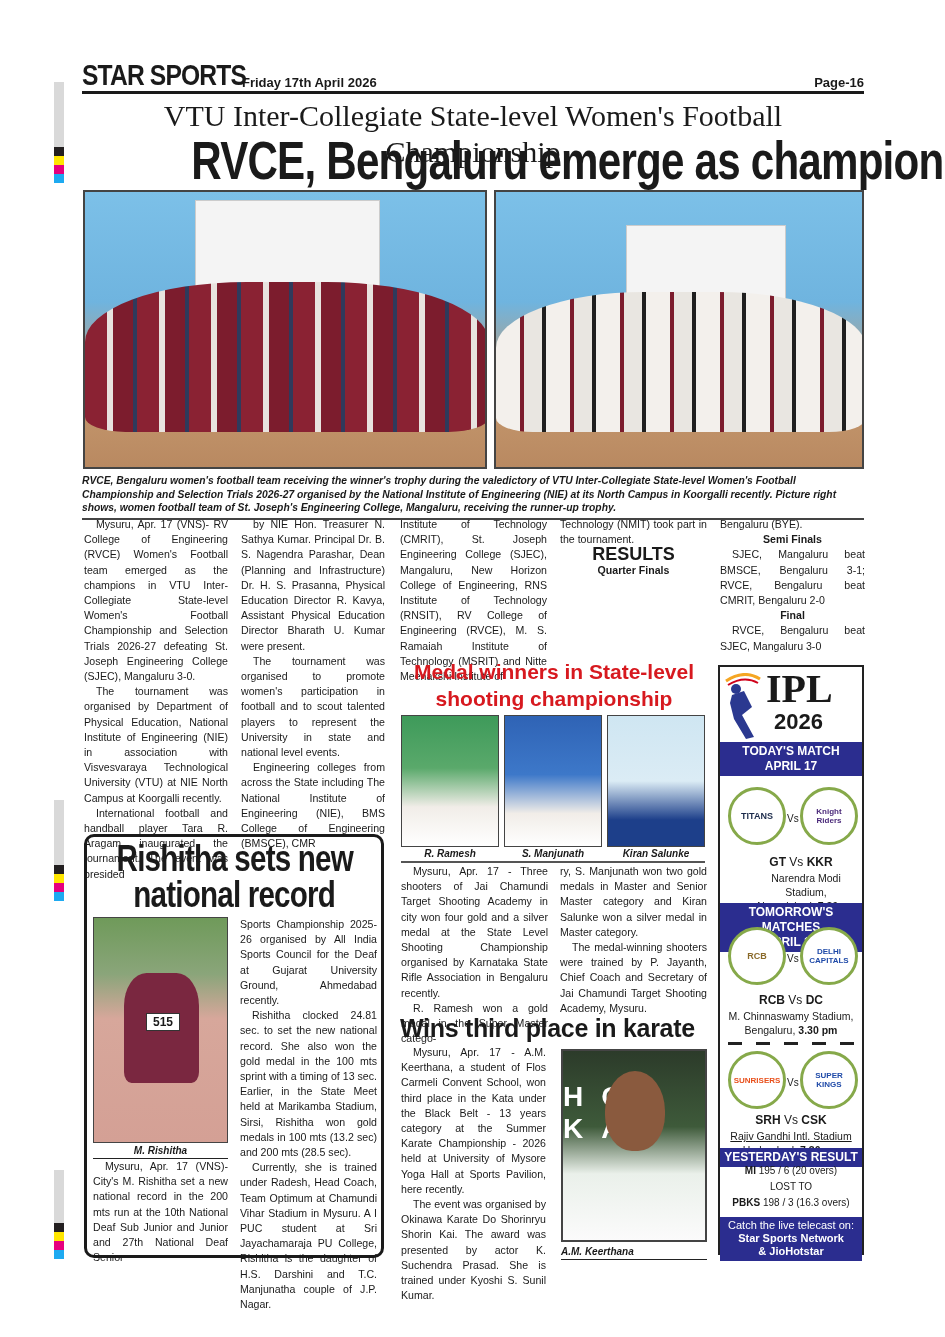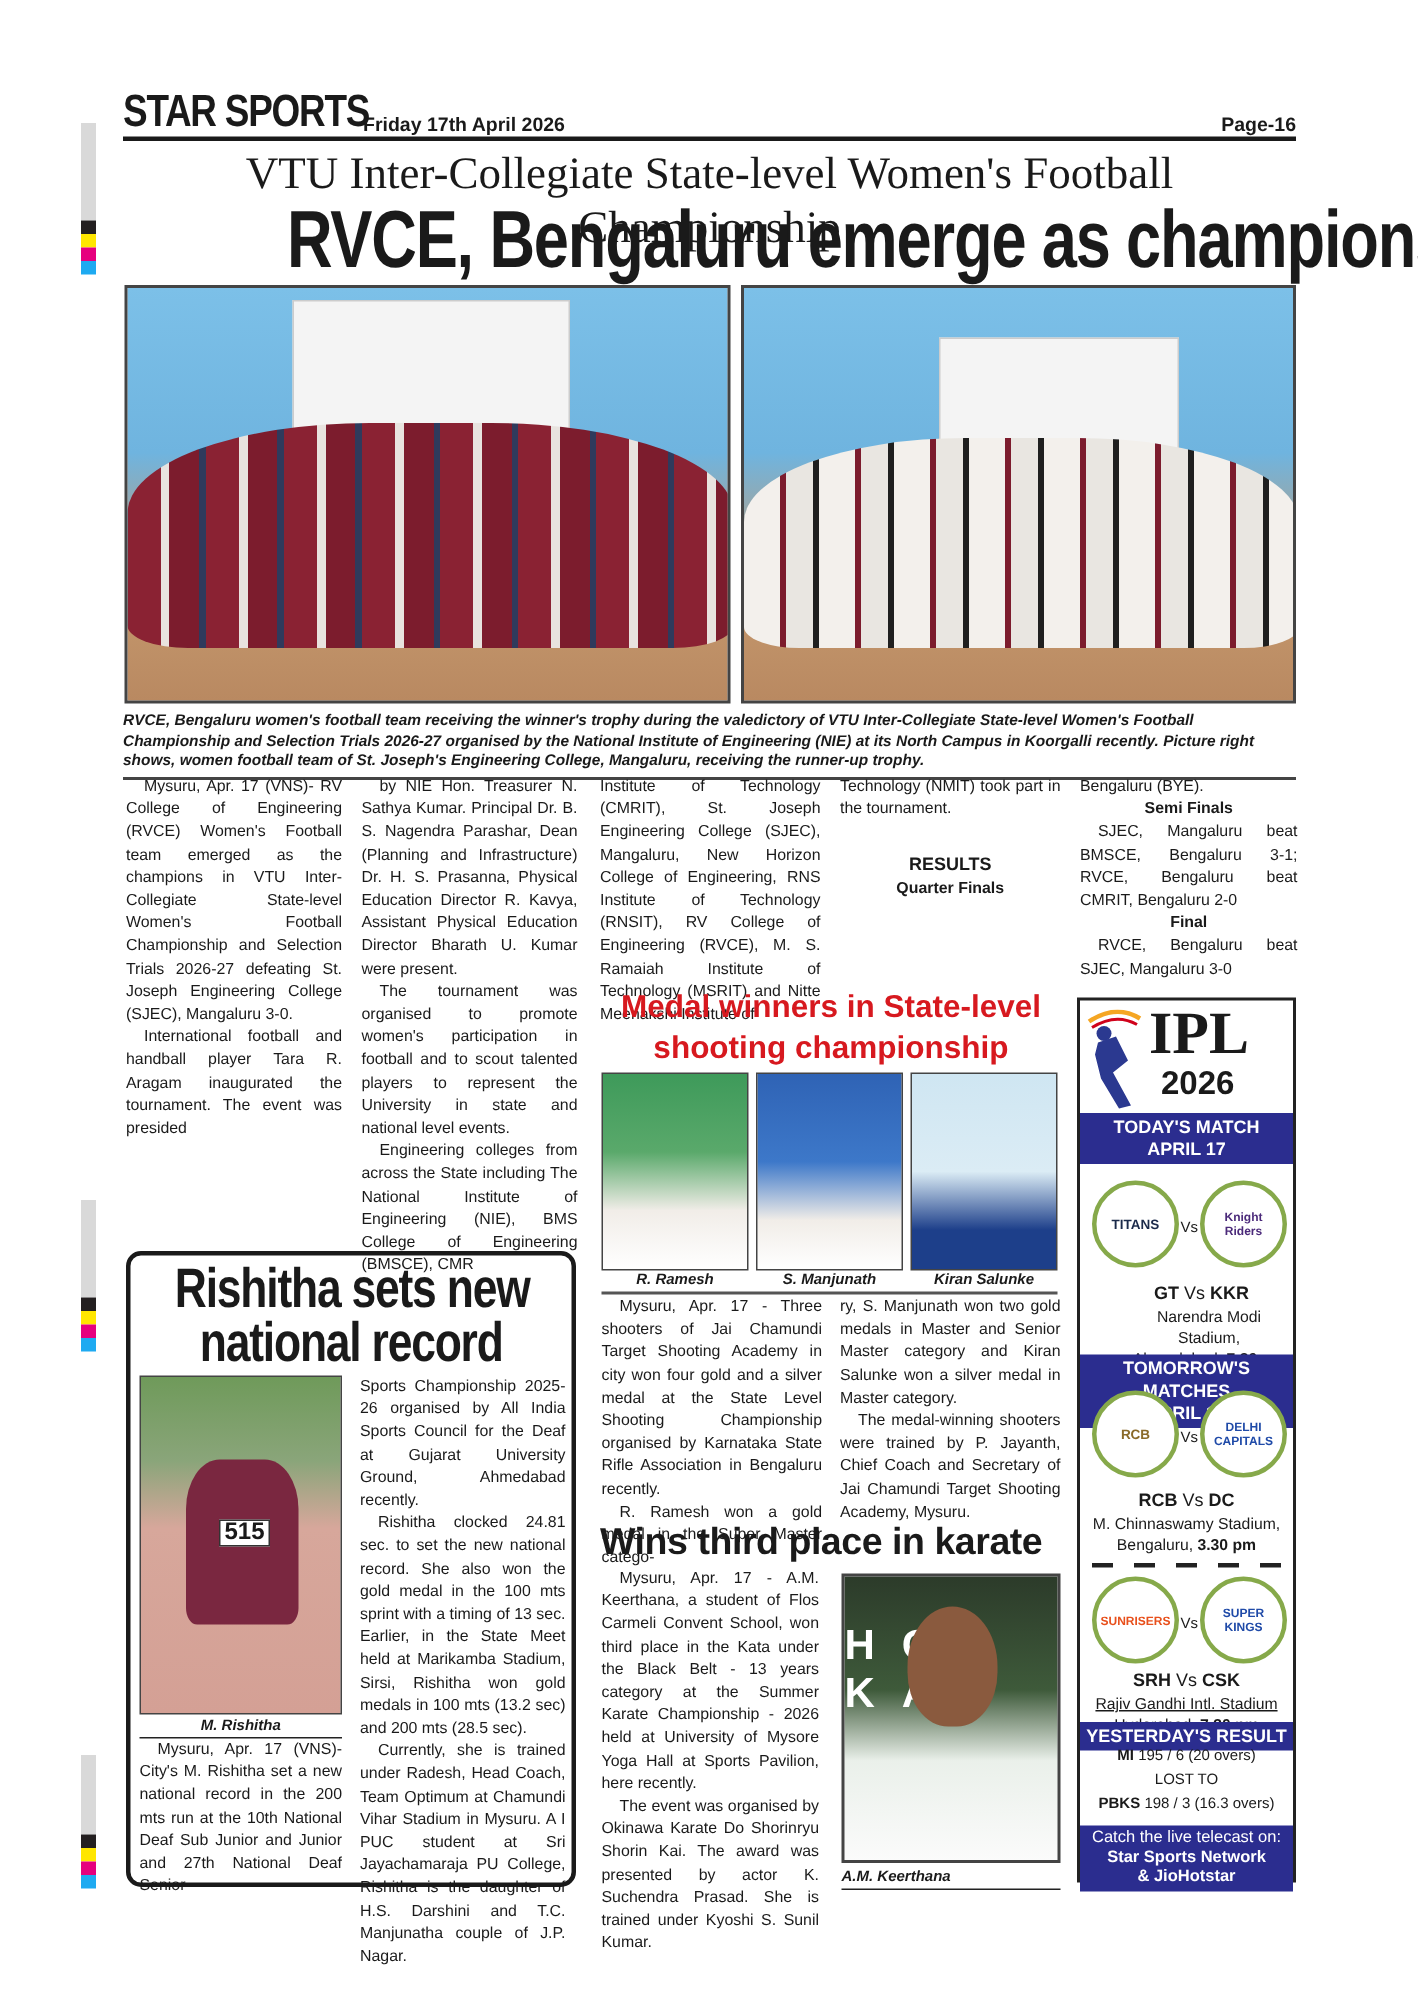--- a/index.html
+++ b/index.html
@@ -28,21 +28,21 @@
   .photo { border: 2px solid #444; overflow: hidden; }
   .ph-sky { background: linear-gradient(180deg, #7cc0e8 0%, #6fb4df 40%, #c69a6f 70%, #b98961 100%); }
   .banner { position: absolute; background: #f4f4f4; border: 1px solid #ccc; }
   .p { position: absolute; border-radius: 40% 40% 10% 10%; }
 
   .caption { left: 82px; top: 474px; width: 782px; font-style: italic; font-weight: 700; font-size: 10.3px; line-height: 13.5px; padding-bottom: 3px; border-bottom: 2px solid #444; }
 
   .col { position: absolute; font-size: 10.6px; line-height: 15.2px; text-align: justify; }
   .col p { text-indent: 12px; }
   .col .c { text-align: center; text-indent: 0; font-weight: 700; }
-  .col .big { font-size: 12px; margin-top: 22px; }
+  .col .big { font-size: 18px; }
 
   
   .shoot-h { left: 398px; top: 658px; width: 312px; text-align: center; color: #d7191f; font-weight: 700; font-size: 21px; line-height: 27px; }
   .portrait { position: absolute; top: 715px; width: 98px; height: 132px; border: 1px solid #444; overflow: hidden; }
   .pname { position: absolute; top: 848px; width: 98px; text-align: center; font-style: italic; font-weight: 700; font-size: 10px; }
   .rule { position: absolute; height: 2px; background: #555; }
 
   .karate-h { left: 400px; top: 1013px; font-weight: 700; font-size: 25px; line-height: 30px; letter-spacing: -0.3px; }
 
   
@@ -102,20 +102,21 @@
 </div>
 <div class="abs photo ph-sky" style="left:494px; top:190px; width:370px; height:279px;">
   <div class="banner" style="left:130px; top:33px; width:160px; height:100px;"></div>
   <div class="p" style="left:0; top:100px; width:370px; height:140px; background: repeating-linear-gradient(90deg,#f3f0ec 0 24px,#7c1c2d 24px 28px,#e9e6e1 28px 46px,#1f1f1f 46px 50px);"></div>
 </div>
 
 <div class="abs caption">RVCE, Bengaluru women's football team receiving the winner's trophy during the valedictory of VTU Inter-Collegiate State-level Women's Football Championship and Selection Trials 2026-27 organised by the National Institute of Engineering (NIE) at its North Campus in Koorgalli recently. Picture right shows, women football team of St. Joseph's Engineering College, Mangaluru, receiving the runner-up trophy.</div>
 
 <div class="col" style="left:84px; top:517px; width:144px;">
   <p>Mysuru, Apr. 17 (VNS)- RV College of Engineering (RVCE) Women's Football team emerged as the champions in VTU Inter-Collegiate State-level Women's Football Championship and Selection Trials 2026-27 defeating St. Joseph Engineering College (SJEC), Mangaluru 3-0.</p>
+  <p>The tournament was organised by Department of Physical Education, National Institute of Engineering (NIE) in association with Visvesvaraya Technological University (VTU) at NIE North Campus at Koorgalli recently.</p>
   <p>International football and handball player Tara R. Aragam inaugurated the tournament. The event was presided</p>
 </div>
 <div class="col" style="left:241px; top:517px; width:144px;">
   <p>by NIE Hon. Treasurer N. Sathya Kumar. Principal Dr. B. S. Nagendra Parashar, Dean (Planning and Infrastructure) Dr. H. S. Prasanna, Physical Education Director R. Kavya, Assistant Physical Education Director Bharath U. Kumar were present.</p>
   <p>The tournament was organised to promote women's participation in football and to scout talented players to represent the University in state and national level events.</p>
   <p>Engineering colleges from across the State including The National Institute of Engineering (NIE), BMS College of Engineering (BMSCE), CMR</p>
 </div>
 <div class="col" style="left:400px; top:517px; width:147px;">
   <p style="text-indent:0">Institute of Technology (CMRIT), St. Joseph Engineering College (SJEC), Mangaluru, New Horizon College of Engineering, RNS Institute of Technology (RNSIT), RV College of Engineering (RVCE), M. S. Ramaiah Institute of Technology (MSRIT) and Nitte Meenakshi Institute of</p>
 </div>
@@ -165,21 +166,21 @@
 <div class="abs" style="left:561px; top:1246px; width:146px; font-style:italic; font-weight:700; font-size:10px;">A.M. Keerthana</div>
 <div class="rule" style="left:561px; top:1259px; width:146px; height:1px; background:#222;"></div>
 
 <div class="abs rbox">
   <div class="rhead">
     <span>Rishitha sets new</span><br>
     <span>national record</span>
   </div>
   <div style="position:absolute; left:6px; top:80px; width:135px; height:226px; border:1px solid #444; background: linear-gradient(180deg,#6f9a5a 0%,#8aa57a 25%,#d7a79b 45%,#d4a095 100%); overflow:hidden;">
     <div style="position:absolute; left:30px; top:55px; width:75px; height:110px; background:#7a2740; border-radius:30% 30% 10% 10%;"></div>
-    <div style="position:absolute; left:52px; top:95px; width:34px; height:18px; background:#fff; border:1px solid #333; font-weight:700; font-size:16px; text-align:center; line-height:16px;">515</div>
+    <div style="position:absolute; left:52px; top:95px; width:34px; height:18px; background:#fff; border:1px solid #333; font-weight:700; font-size:12px; text-align:center; line-height:16px;">515</div>
   </div>
   <div style="position:absolute; left:6px; top:308px; width:135px; text-align:center; font-style:italic; font-weight:700; font-size:10px; border-bottom:1px solid #222; padding-bottom:2px;">M. Rishitha</div>
   <div class="col" style="left:6px; top:322px; width:135px;">
     <p>Mysuru, Apr. 17 (VNS)- City's M. Rishitha set a new national record in the 200 mts run at the 10th National Deaf Sub Junior and Junior and 27th National Deaf Senior</p>
   </div>
   <div class="col" style="left:153px; top:80px; width:137px;">
     <p style="text-indent:0">Sports Championship 2025-26 organised by All India Sports Council for the Deaf at Gujarat University Ground, Ahmedabad recently.</p>
     <p>Rishitha clocked 24.81 sec. to set the new national record. She also won the gold medal in the 100 mts sprint with a timing of 13 sec. Earlier, in the State Meet held at Marikamba Stadium, Sirsi, Rishitha won gold medals in 100 mts (13.2 sec) and 200 mts (28.5 sec).</p>
     <p>Currently, she is trained under Radesh, Head Coach, Team Optimum at Chamundi Vihar Stadium in Mysuru. A I PUC student at Sri Jayachamaraja PU College, Rishitha is the daughter of H.S. Darshini and T.C. Manjunatha couple of J.P. Nagar.</p>
   </div>

